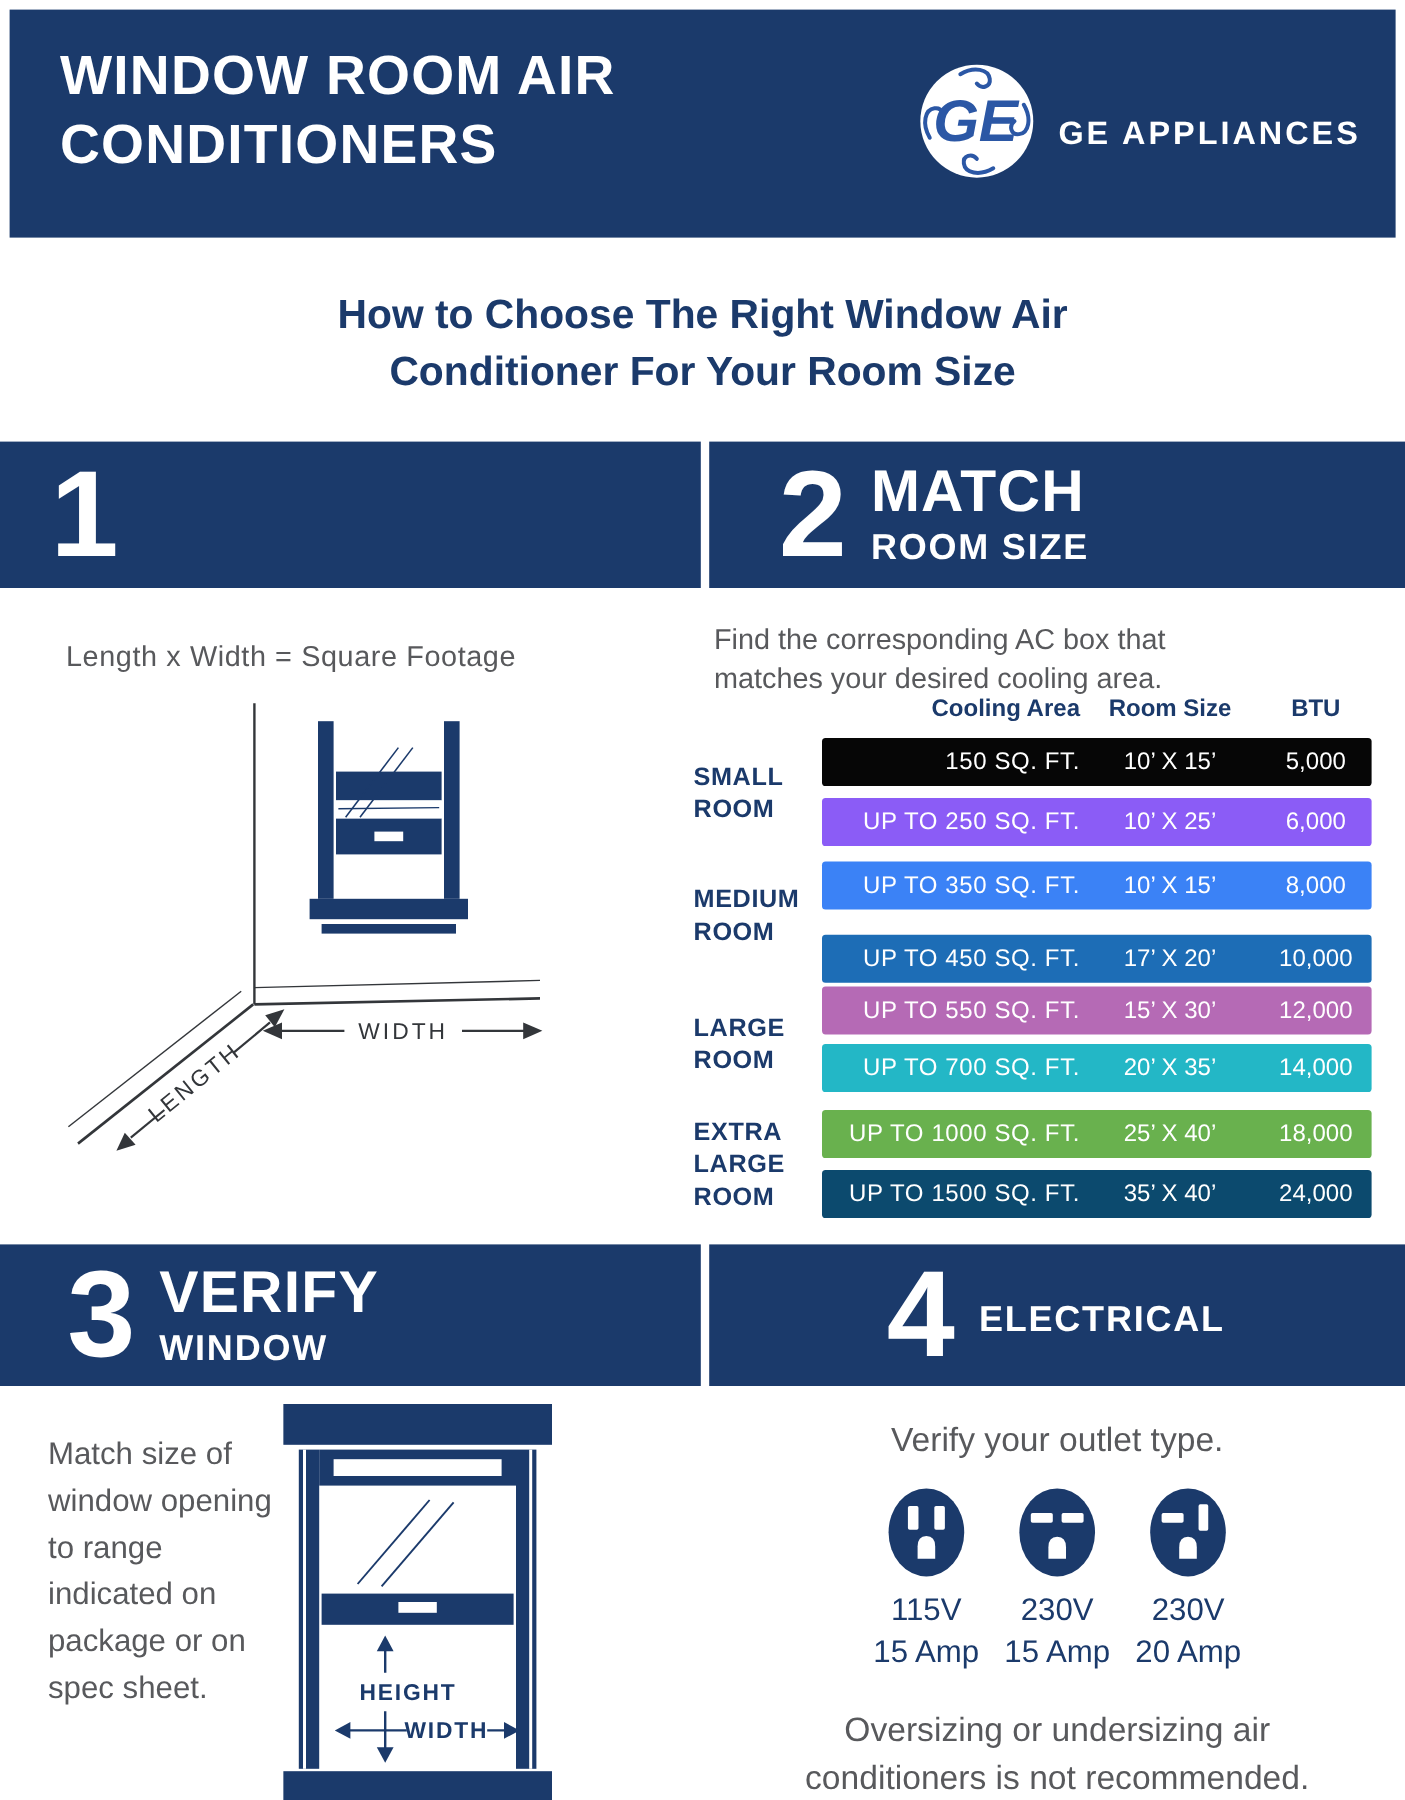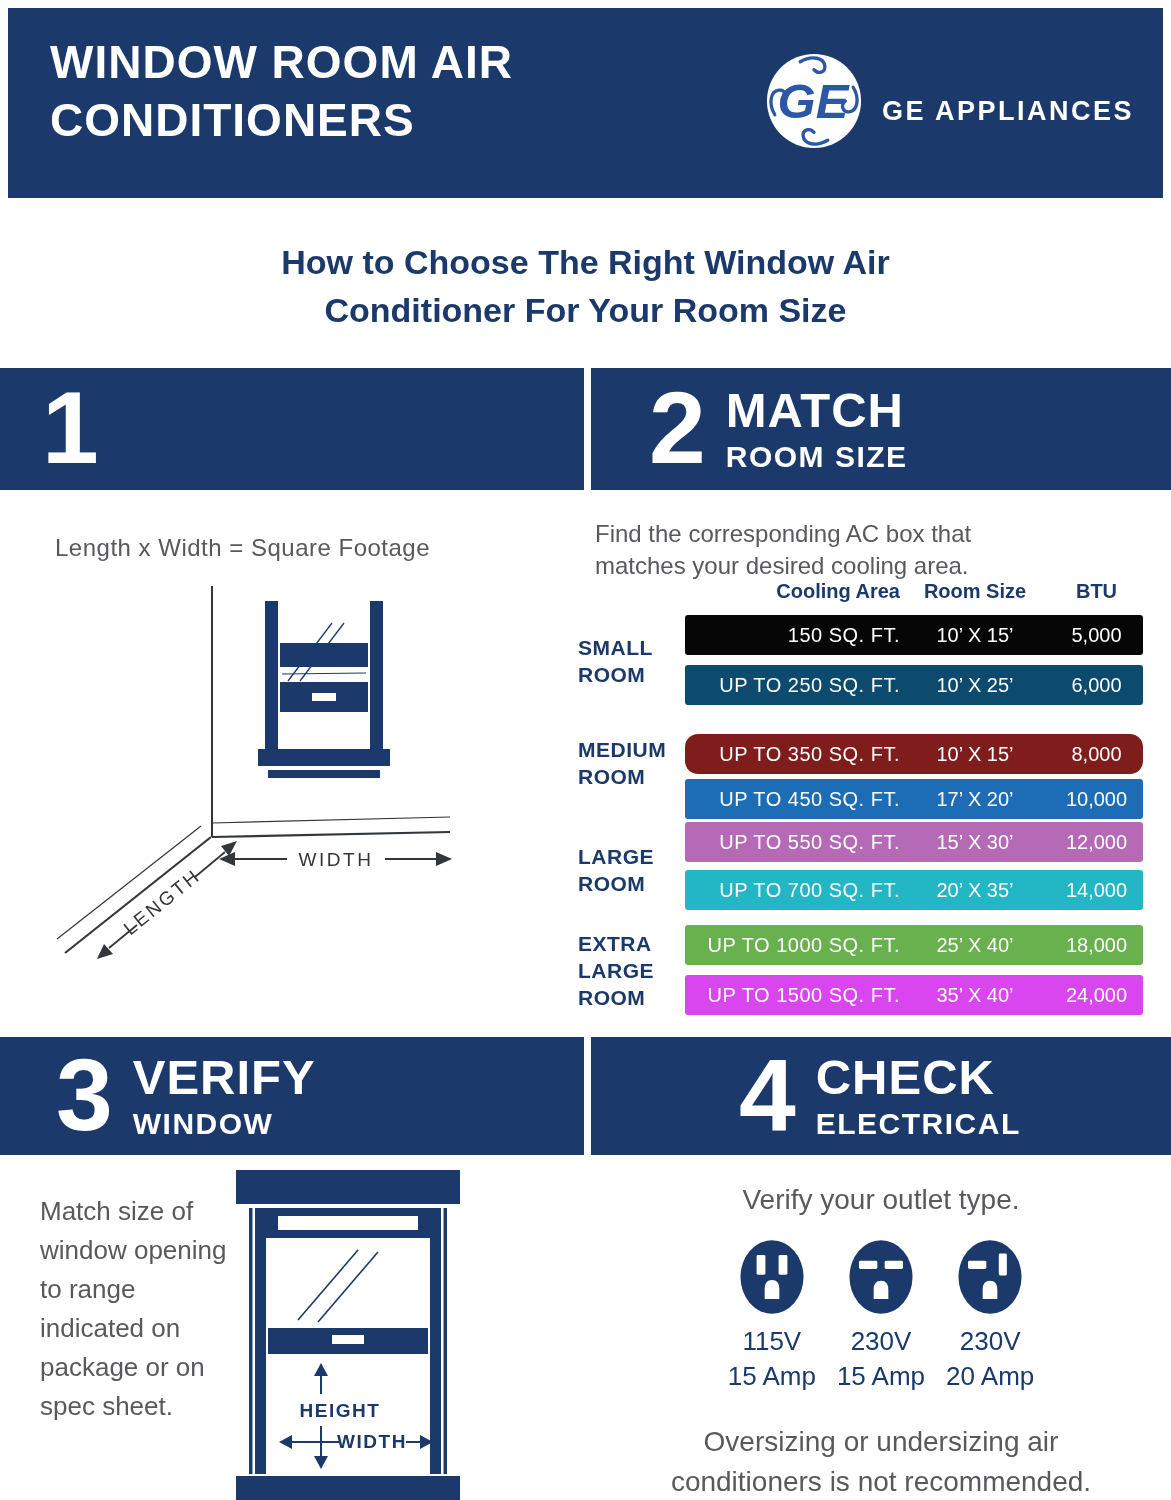--- a/index.html
+++ b/index.html
@@ -165,26 +165,26 @@
 ROOM</div>
   <div class="group-label pre" style="top:351px">EXTRA
 LARGE
 ROOM</div>
 
   <div class="bar" style="top: 35px; background-color: rgb(6, 6, 6);">
     <div class="col-a">150 SQ. FT.</div>
     <div class="col-b">10’ X 15’</div>
     <div class="col-c">5,000</div>
   </div>
-  <div class="bar" style="top: 85px; background-color: #0c4a6e;">
+  <div class="bar" style="top: 85px; background-color: #8b5cf6;">
     <div class="col-a">UP TO 250 SQ. FT.</div>
     <div class="col-b">10’ X 25’</div>
     <div class="col-c">6,000</div>
   </div>
-  <div class="bar" style="top: 154px; background-color: #7f1d1d; border-radius: 13px;">
+  <div class="bar" style="top: 138px; background-color: #3b82f6;">
     <div class="col-a">UP TO 350 SQ. FT.</div>
     <div class="col-b">10’ X 15’</div>
     <div class="col-c">8,000</div>
   </div>
   <div class="bar" style="top: 199px; background-color: rgb(29, 109, 182);">
     <div class="col-a">UP TO 450 SQ. FT.</div>
     <div class="col-b">17’ X 20’</div>
     <div class="col-c">10,000</div>
   </div>
   <div class="bar" style="top: 242px; background-color: rgb(181, 106, 181);">
@@ -195,38 +195,37 @@
   <div class="bar" style="top: 290px; background-color: rgb(35, 183, 198);">
     <div class="col-a">UP TO 700 SQ. FT.</div>
     <div class="col-b">20’ X 35’</div>
     <div class="col-c">14,000</div>
   </div>
   <div class="bar" style="top: 345px; background-color: rgb(105, 177, 78);">
     <div class="col-a">UP TO 1000 SQ. FT.</div>
     <div class="col-b">25’ X 40’</div>
     <div class="col-c">18,000</div>
   </div>
-  <div class="bar" style="top: 395px; background-color: #d946ef;">
+  <div class="bar" style="top: 395px; background-color: #0c4a6e;">
     <div class="col-a">UP TO 1500 SQ. FT.</div>
     <div class="col-b">35’ X 40’</div>
     <div class="col-c">24,000</div>
   </div>
 </div>
 
 <div class="abs band band-3">
   <div class="step-number">3</div>
   <div>
     <div class="step-title">VERIFY</div>
     <div class="step-subtitle">WINDOW</div>
   </div>
 </div>
 <div class="abs band band-4">
   <div class="step-number">4</div>
   <div>
-    <div class="step-title">CHECK</div>
     <div class="step-subtitle">ELECTRICAL</div>
   </div>
 </div>
 
 <div class="abs verify-text pre">Match size of
 window opening
 to range
 indicated on
 package or on
 spec sheet.</div>

